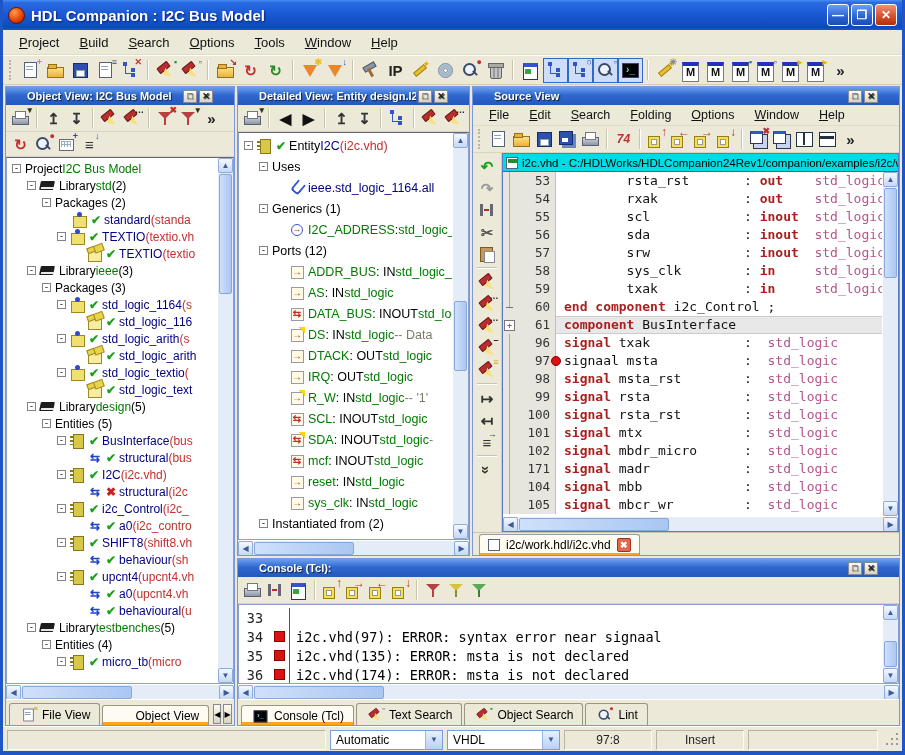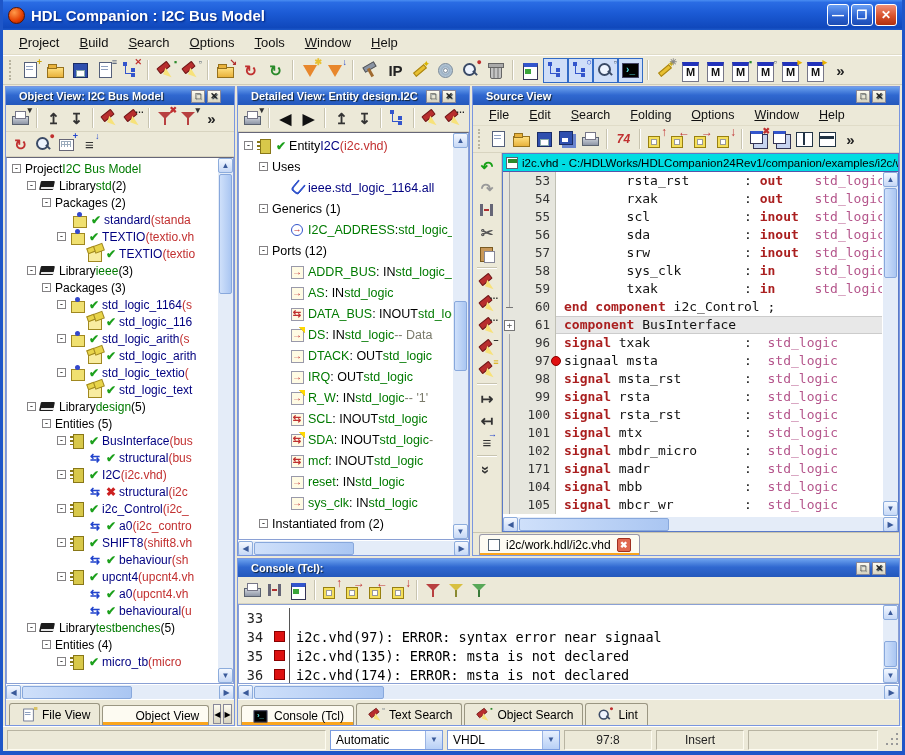--- a/index.html
+++ b/index.html
@@ -87,21 +87,21 @@
   .k-bm .ov{font-size:12px;right:-1px;top:-4px}
   .k-join::before{content:'';position:absolute;left:2px;top:3px;width:3px;height:12px;background:#667;box-shadow:10px 0 0 #667}
   .k-join::after{content:'';position:absolute;left:6px;top:8px;width:5px;height:2px;background:#b03030}
   .k-paste::before{content:'';position:absolute;left:2px;top:2px;width:11px;height:13px;background:#c89858;border:1px solid #7a5a20}
   .k-paste::after{content:'';position:absolute;left:6px;top:6px;width:9px;height:10px;background:#fff;border:1px solid #889}
   .k-glyph{width:auto;min-width:16px}
   .k-glyph .g{position:static;display:flex;width:auto;min-width:16px;height:18px}
   
   .work{display:flex;height:641px;padding:1px 2px 0 2px;gap:2px}
   .panel{border:1px solid #7a96df;background:#ece9d8;display:flex;flex-direction:column;overflow:hidden}
-  .ptitle{height:18px;flex:none;display:flex;align-items:center;padding:0 13px;color:#fff;font-size:11px;font-weight:bold;
+  .ptitle{height:18px;flex:none;display:flex;align-items:center;padding:0 21px;color:#fff;font-size:11px;font-weight:bold;
     background:linear-gradient(180deg,#6ba1ee,#3068d0 45%,#2458bc);text-shadow:1px 1px 1px #123}
   .ptitle .pt{flex:1;white-space:nowrap;overflow:hidden}
   .pb{width:14px;height:13px;margin-left:2px;background:linear-gradient(180deg,#fdfbf0,#d8d4c0);border:1px solid #889;
     color:#222;font-size:9px;font-weight:bold;display:flex;align-items:center;justify-content:center;flex:none}
   .ptb{min-height:27px;border-bottom:1px solid #d8d4c0;padding-left:3px;flex:none}
   .ptb .tbtn{width:23px;height:23px}
   
   .treewrap{flex:1;position:relative;background:#fff;border:1px solid #8aa0d4;border-top:1px solid #667;overflow:hidden;display:flex}
   .tree{flex:1;overflow:hidden;padding-top:2px}
   .trow{display:flex;align-items:center;height:17px;white-space:nowrap;font-size:12px;cursor:default}

